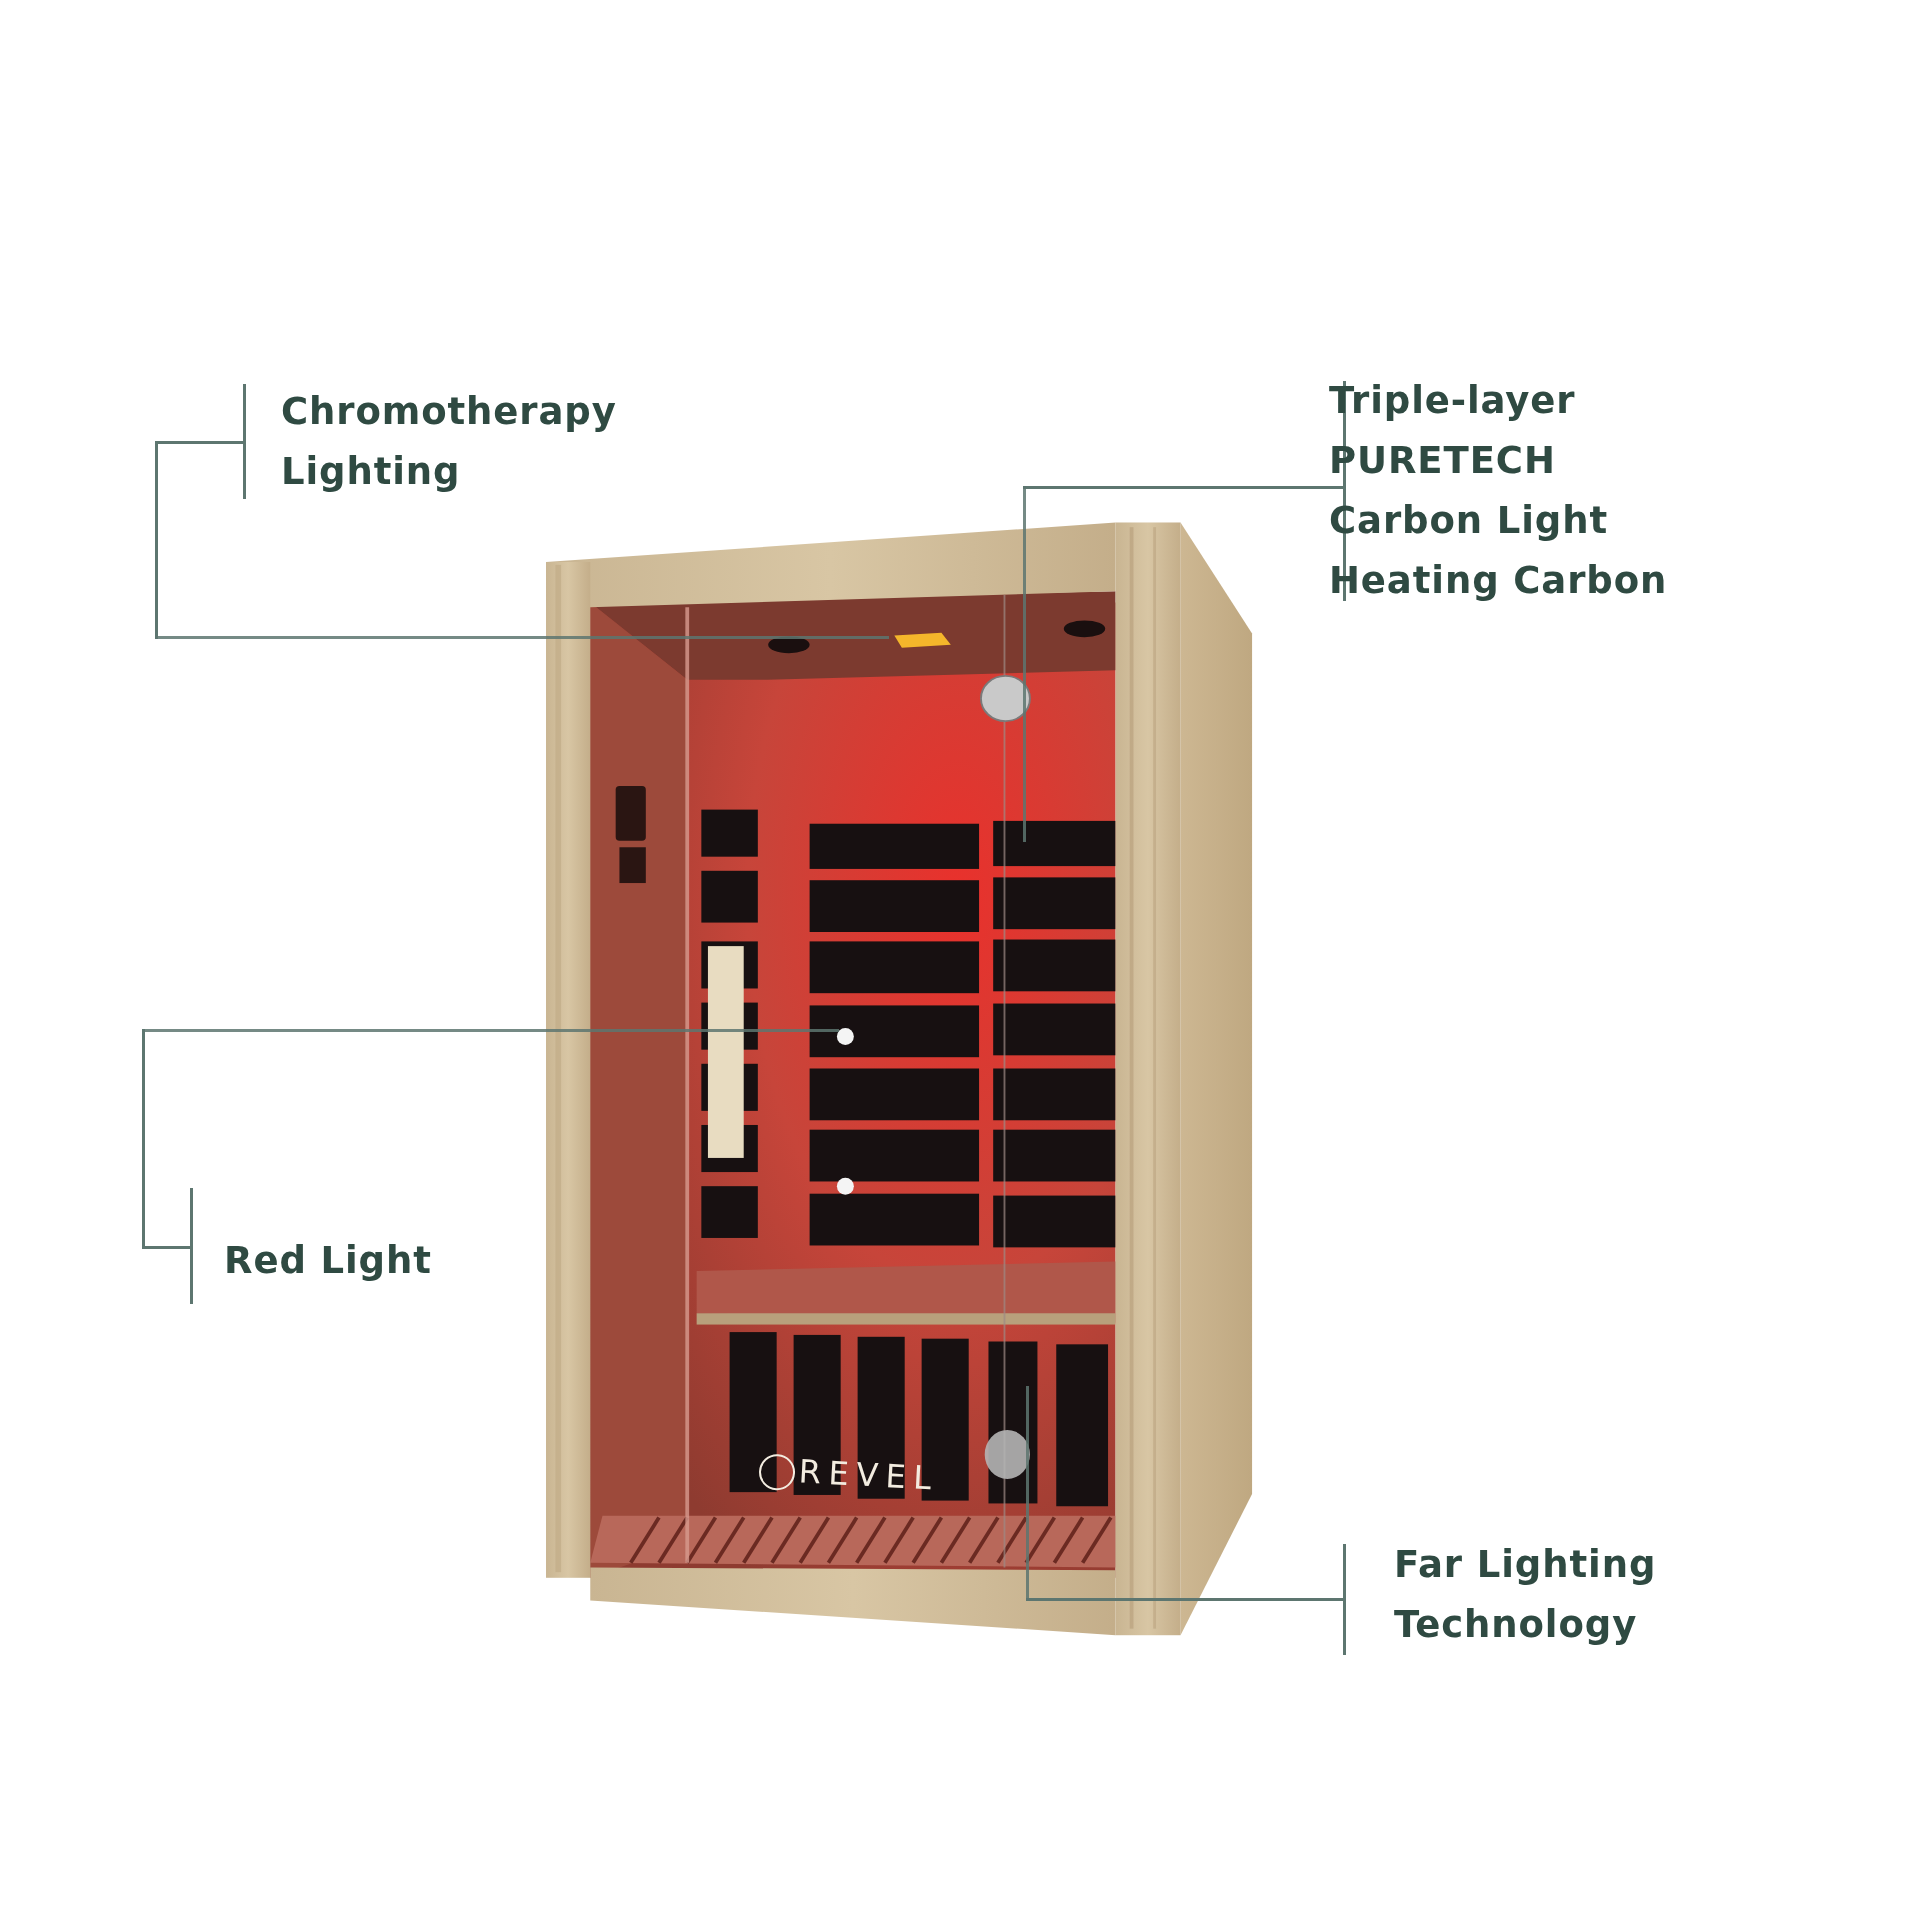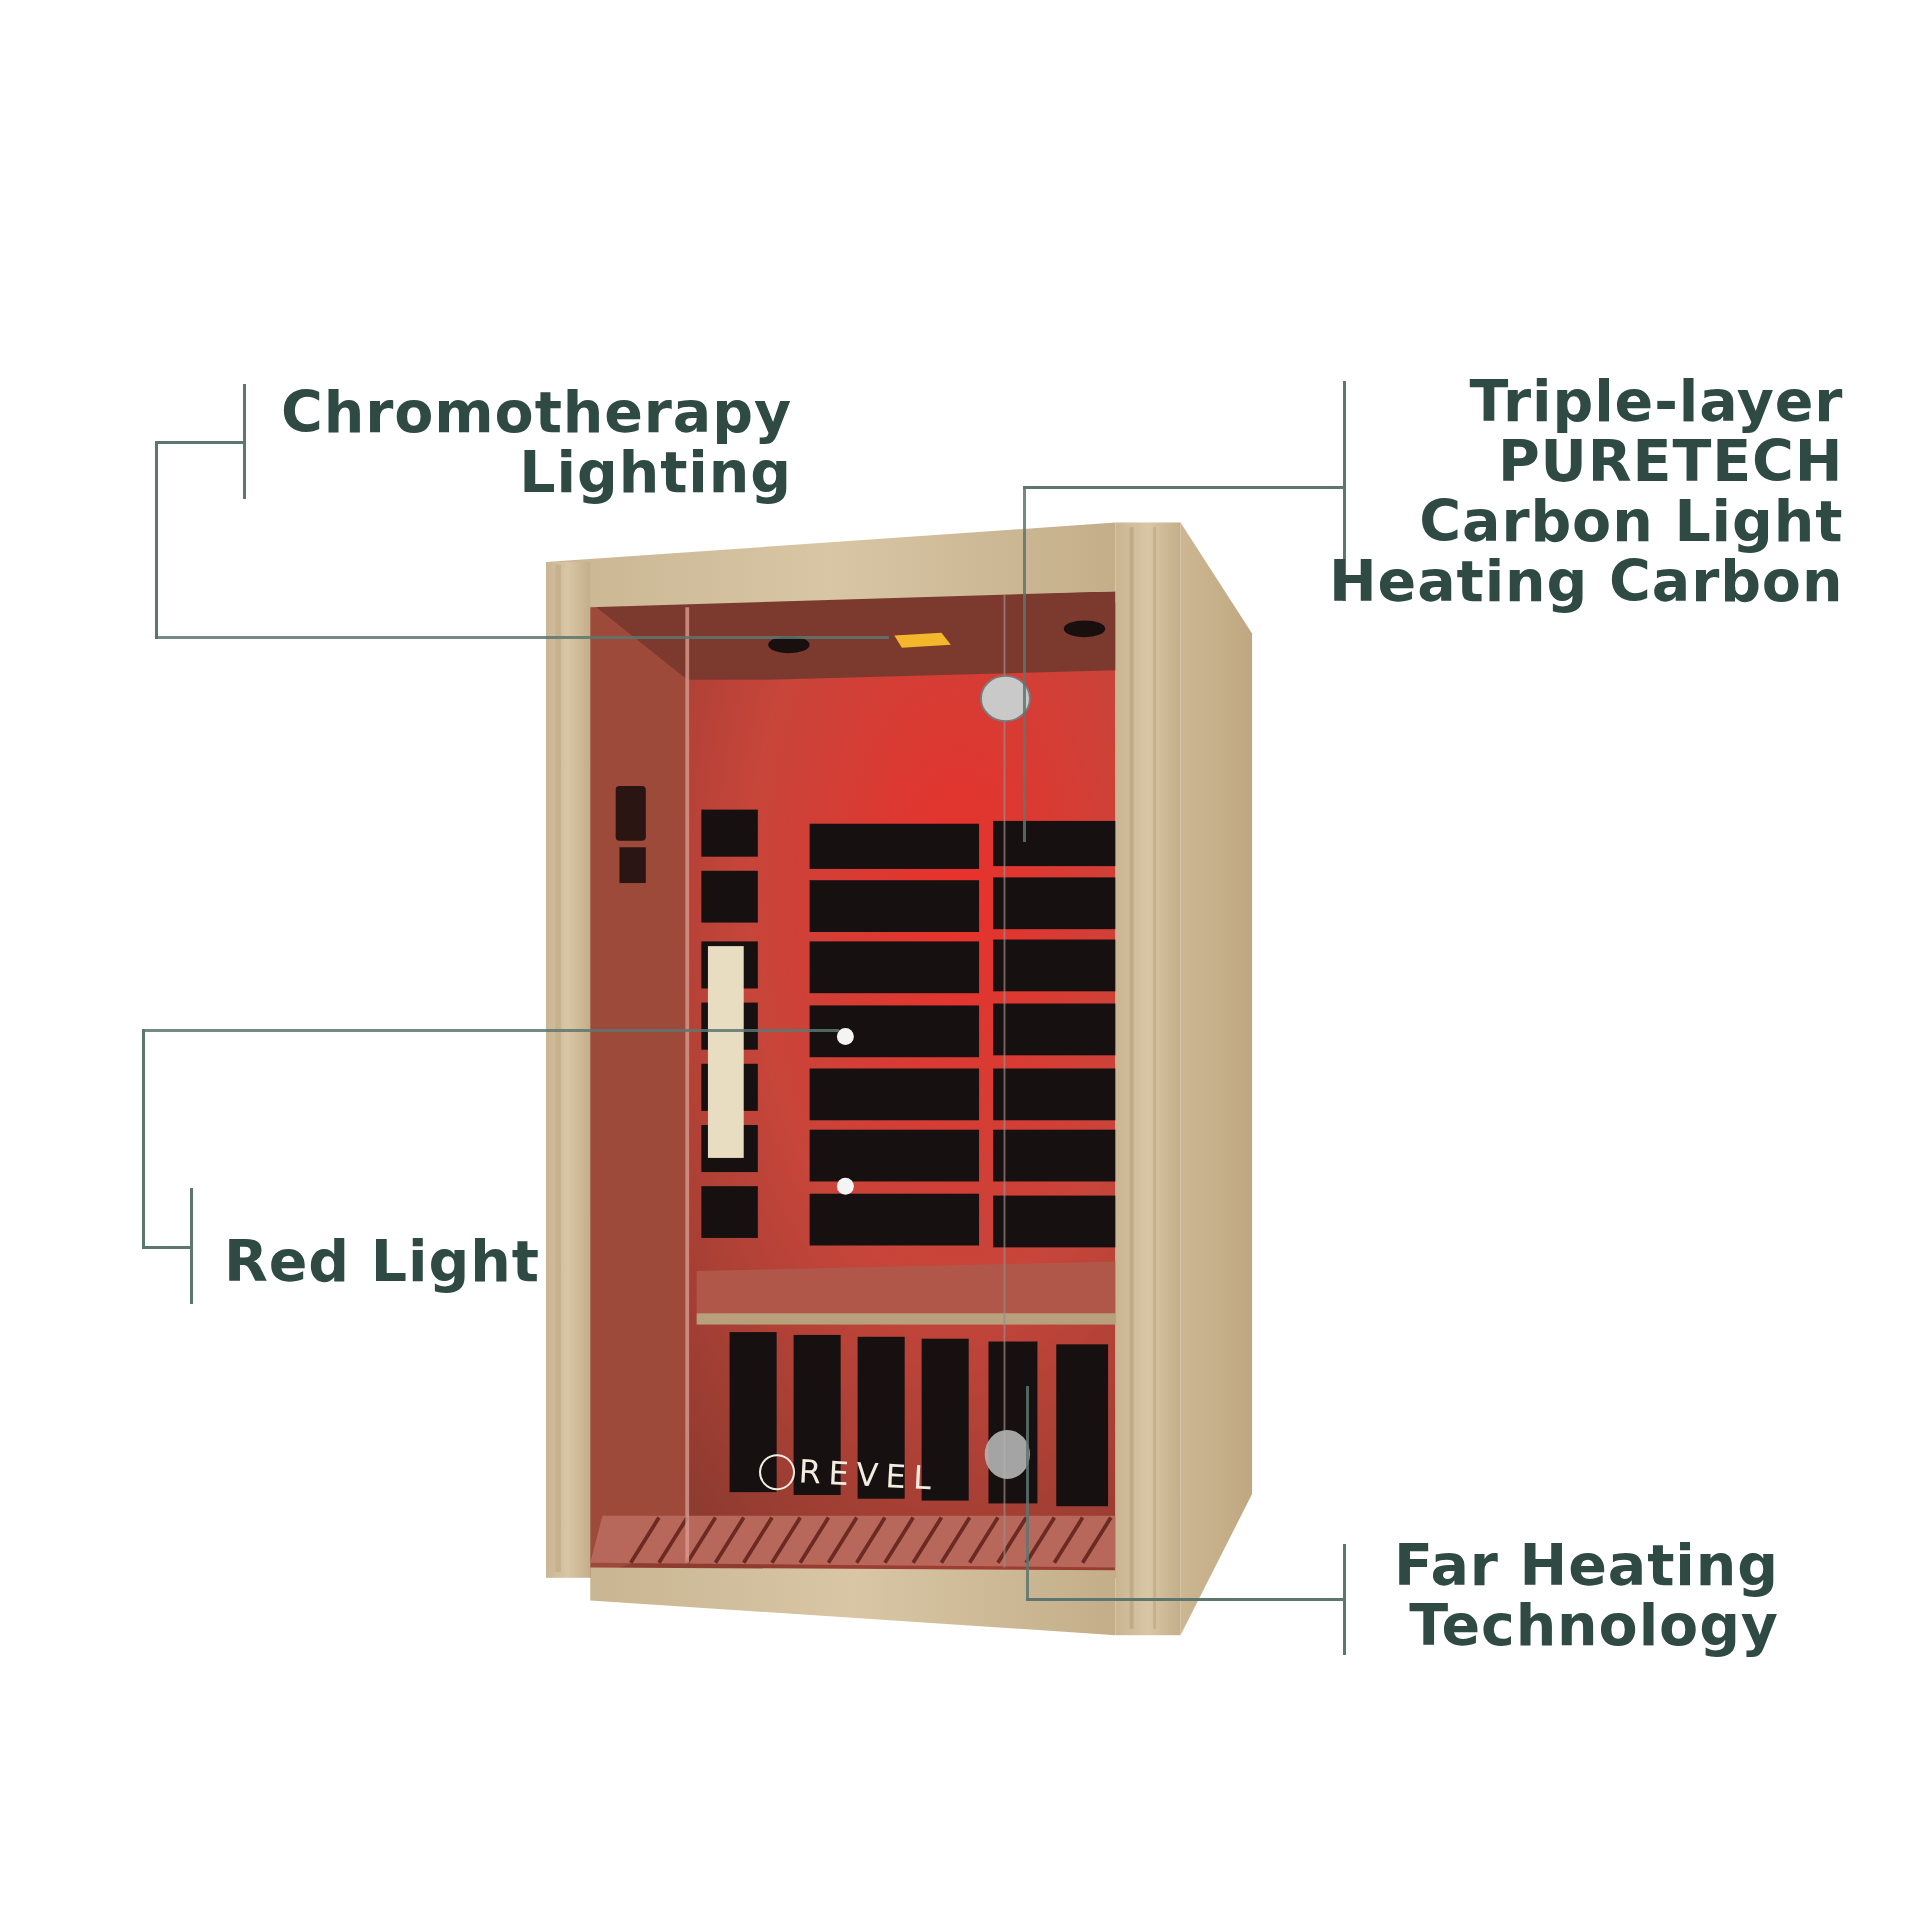--- a/index.html
+++ b/index.html
@@ -1,17 +1,17 @@
 <!DOCTYPE html>
 <html style="font-size:15px"><head>
 <meta charset="utf-8">
 <style>
   html, body { margin:0; padding:0; background:#ffffff; }
   body { width:1928px; height:1928px; position:relative; overflow:hidden; font-family:"DejaVu Sans", sans-serif; }
-  .label { position:absolute; color:#2f4a42; font-weight:bold; font-size:57px; line-height:60px; letter-spacing:0.9px; white-space:nowrap;text-align:right; }
+  .label { position:absolute; color:#2f4a42; font-weight:bold; font-size:37px; line-height:60px; letter-spacing:0.9px; white-space:nowrap; }
   .line { position:absolute; background:#5d7670; }
   .h { height:2.8px; }
   .v { width:2.8px; }
   .logo { position:absolute; color:#f3ece0; font-size:32px; letter-spacing:7.5px; font-family:"DejaVu Sans", sans-serif; transform:rotate(3deg); }
   svg { position:absolute; left:0; top:0; }
 </style>
 </head>
 <body>
 
 <svg width="1928" height="1928" viewBox="0 0 2048 2048">
@@ -163,16 +163,16 @@
   <div>PURETECH</div>
   <div>Carbon Light</div>
   <div>Heating Carbon</div>
 </div>
 
 <div class="label" style="left:224px; top:1186px;margin-top:45px;">
   <div>Red Light</div>
 </div>
 
 <div class="label" style="left:1394px; top:1535px;">
-  <div>Far Heating</div>
+  <div>Far Lighting</div>
   <div>Technology</div>
 </div>
 
 
 </body></html>

